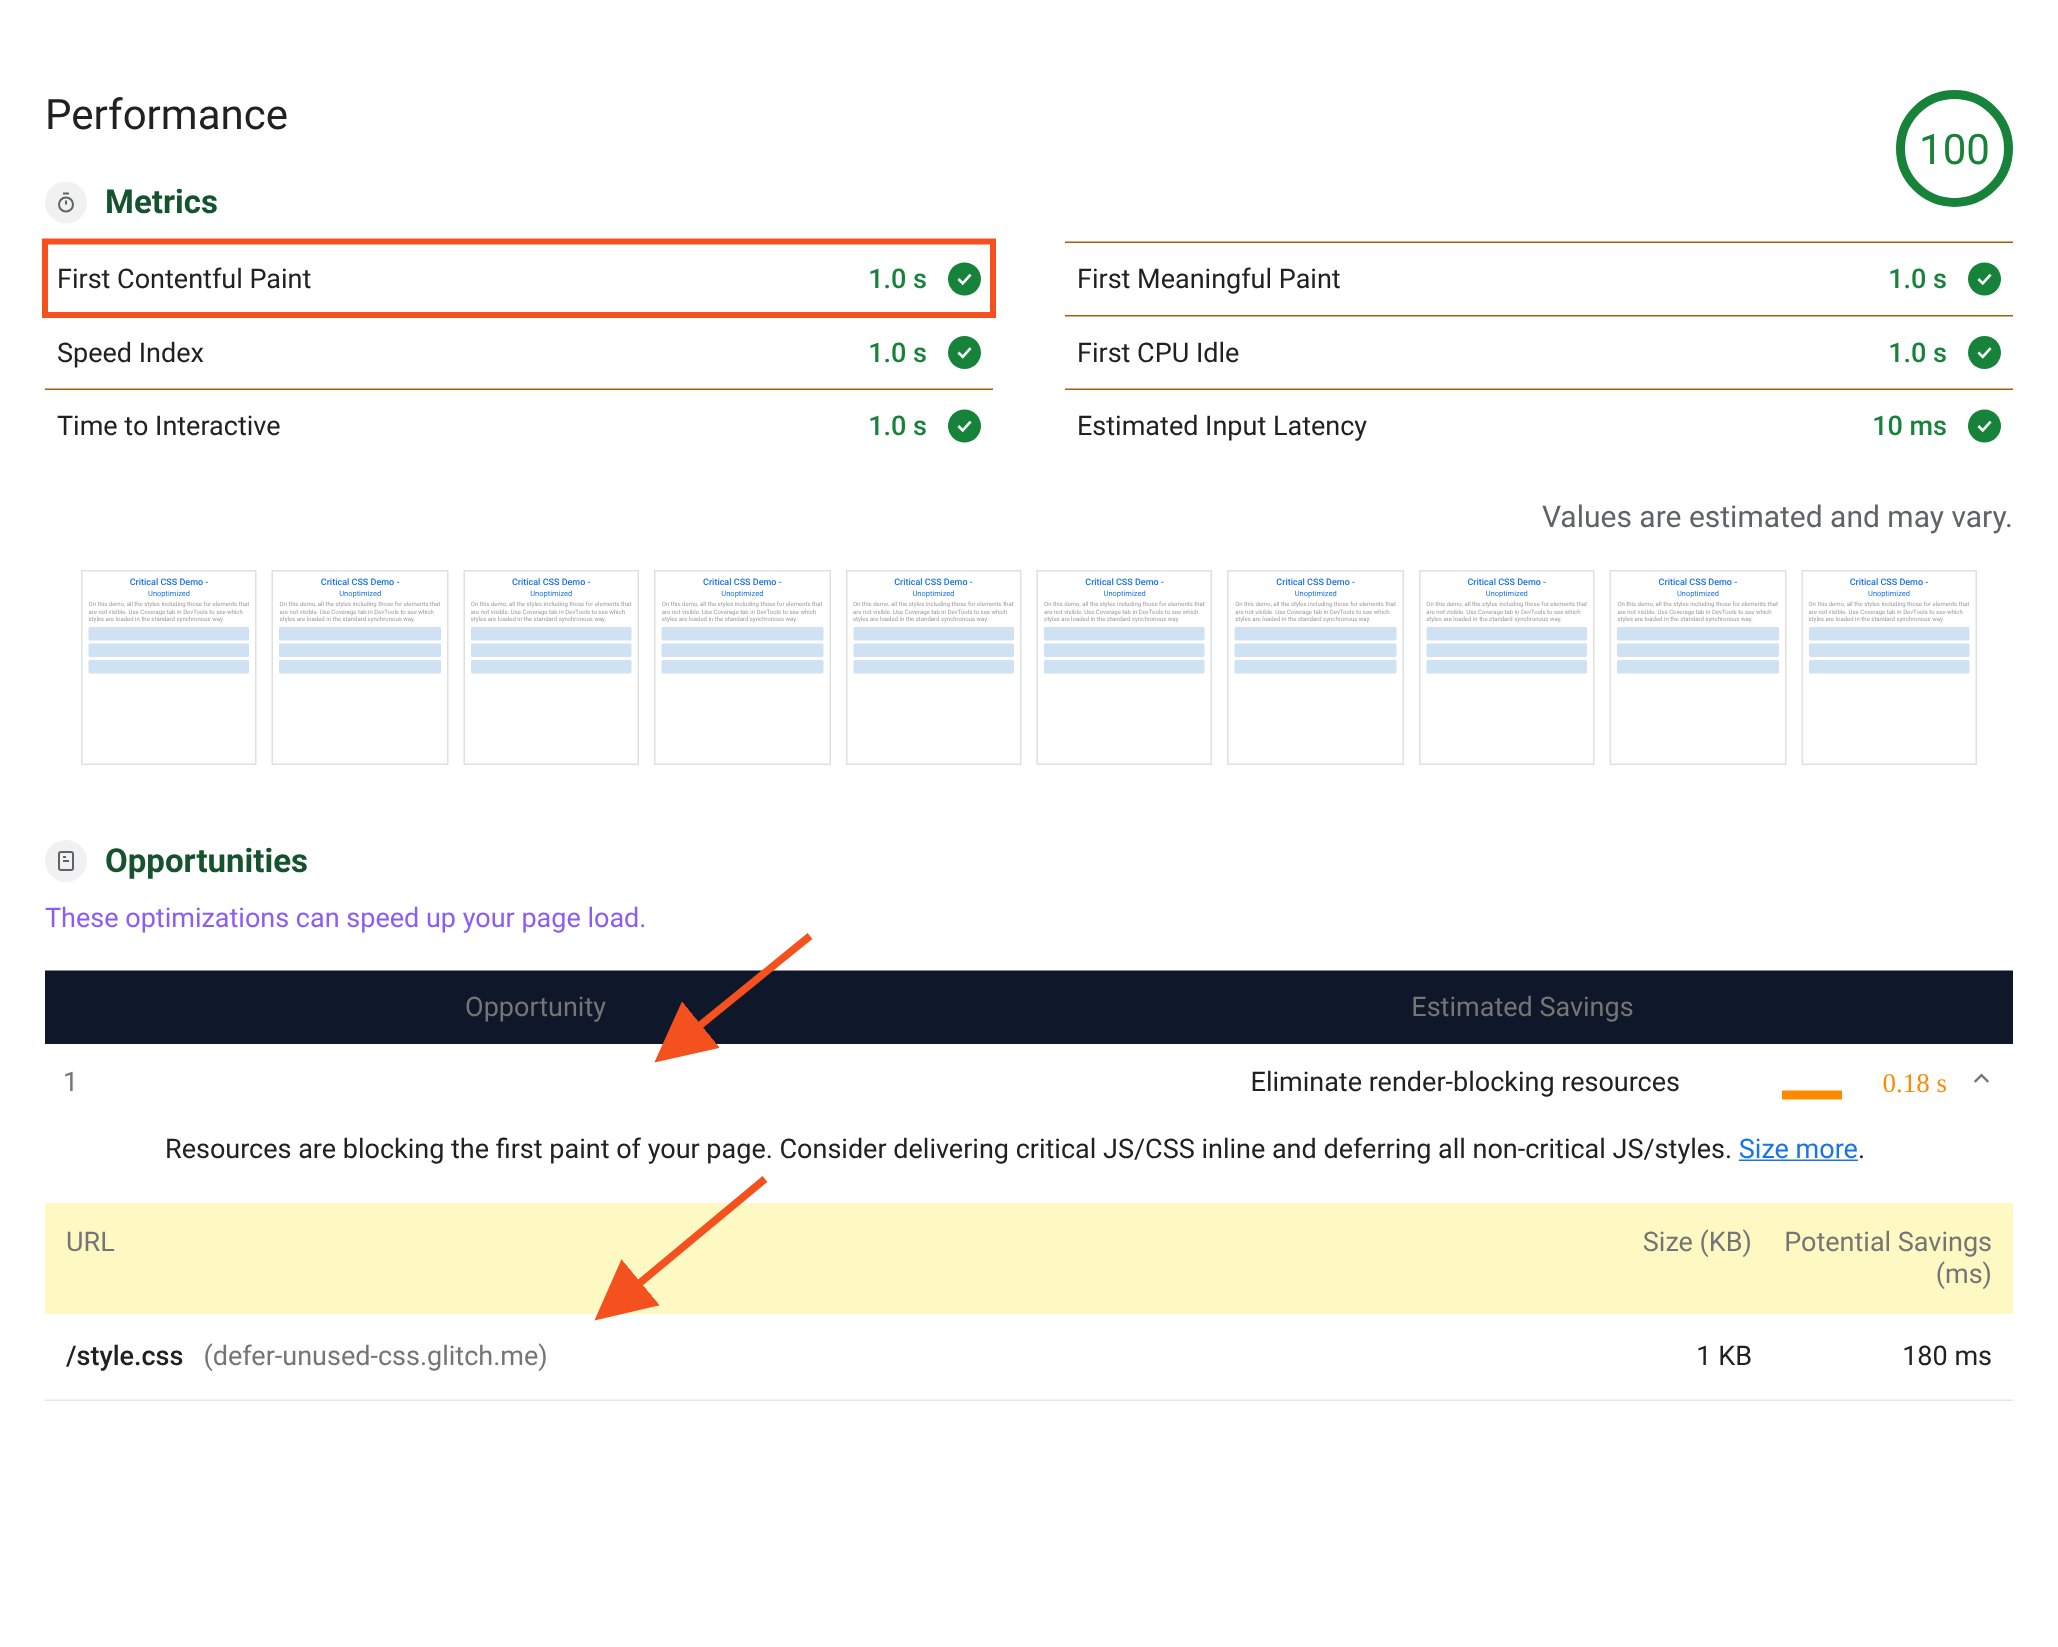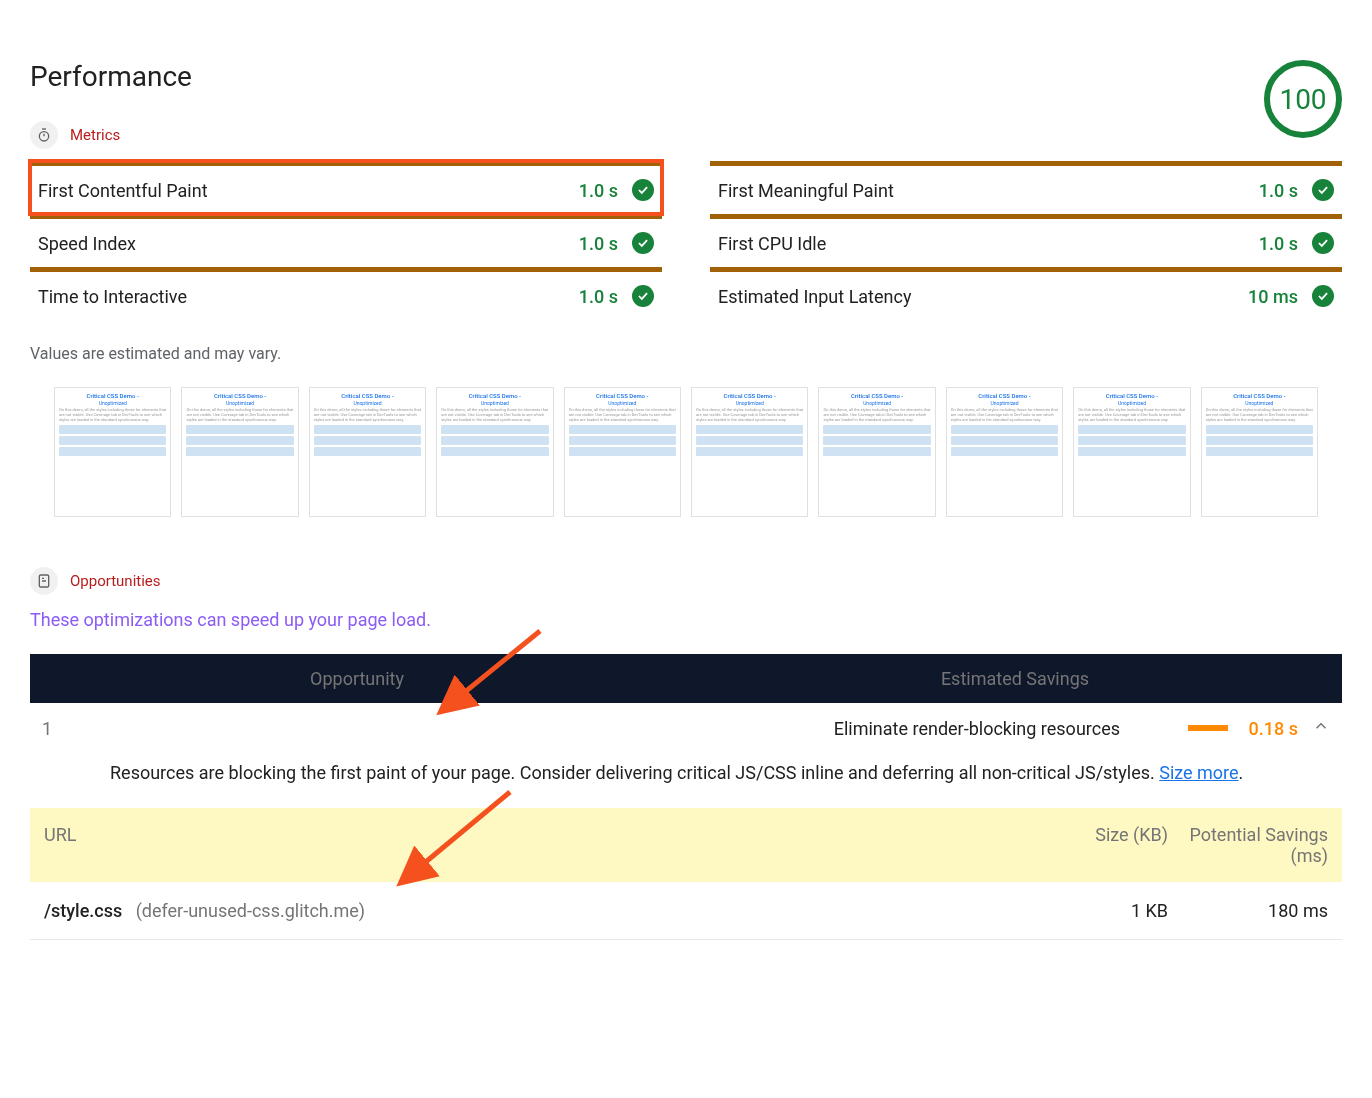--- a/index.html
+++ b/index.html
@@ -30,23 +30,23 @@
 .section-head .icon-circle {
   width: 28px; height: 28px;
   border-radius: 50%;
   background: #f1f1f1;
   display: flex;
   align-items: center;
   justify-content: center;
   color: #5f6368;
 }
 .section-head .label {
-  font-size: 15px;
-  font-weight: 400;
-  color: #b91c1c;
+  font-size: 22px;
+  font-weight: 700;
+  color: #14532d;
 }
 .score-gauge {
   width: 78px; height: 78px;
   border-radius: 50%;
   border: 6px solid #178239;
   display: flex;
   align-items: center;
   justify-content: center;
   color: #178239;
   font-size: 28px;
@@ -55,21 +55,21 @@
 .metrics-grid {
   display: flex;
   gap: 48px;
   margin-top: 8px;
 }
 .metrics-col { flex: 1; }
 .metric-row {
   display: flex;
   justify-content: space-between;
   align-items: center;
-  border-top: 5px solid #a16207;
+  border-top: 1px solid #a16207;
   padding: 13px 8px;
   font-size: 18px;
 }
 .metric-row.highlighted {
   outline: 4px solid #f4511e;
   outline-offset: -2px;
 }
 .metric-name { color: #212121; font-weight: 400; }
 .metric-val-wrap {
   display: flex;
@@ -84,22 +84,23 @@
 .check-icon {
   width: 22px; height: 22px;
   border-radius: 50%;
   background: #178239;
   display: inline-flex;
   align-items: center;
   justify-content: center;
 }
 .check-icon svg { width: 14px; height: 14px; }
 .note {
+  text-align: right;
   color: #5f6368;
-  font-size: 16px;
+  font-size: 20px;
   margin-top: 24px;
 }
 .filmstrip {
   display: flex;
   gap: 10px;
   margin-top: 24px;
   padding: 0 24px;
 }
 .thumb {
   flex: 1;
@@ -139,22 +140,23 @@
   align-items: center;
   padding: 14px 12px;
   font-size: 18px;
 }
 .opp-num { flex: 0 0 48px; color: #757575; }
 .opp-title { flex: 1; color: #212121; text-align: right; }
 .opp-bar-area {
   flex: 0 0 210px;
   display: flex;
   justify-content: flex-end;
-  align-items: center;
+  align-items: flex-end;
   gap: 14px;
+  font-family: Liberation Serif, serif;
 }
 .opp-bar { width: 40px; height: 6px; background: #ff8a00; }
 .opp-save { color: #ff8a00; font-weight: 500; font-size: 18px; min-width:56px; text-align:right; }
 .chevron { color: #757575; font-size: 18px; }
 .opp-detail {
   padding: 6px 12px 20px 80px;
   font-size: 18px;
   line-height: 1.6;
   color: #212121;
 }

